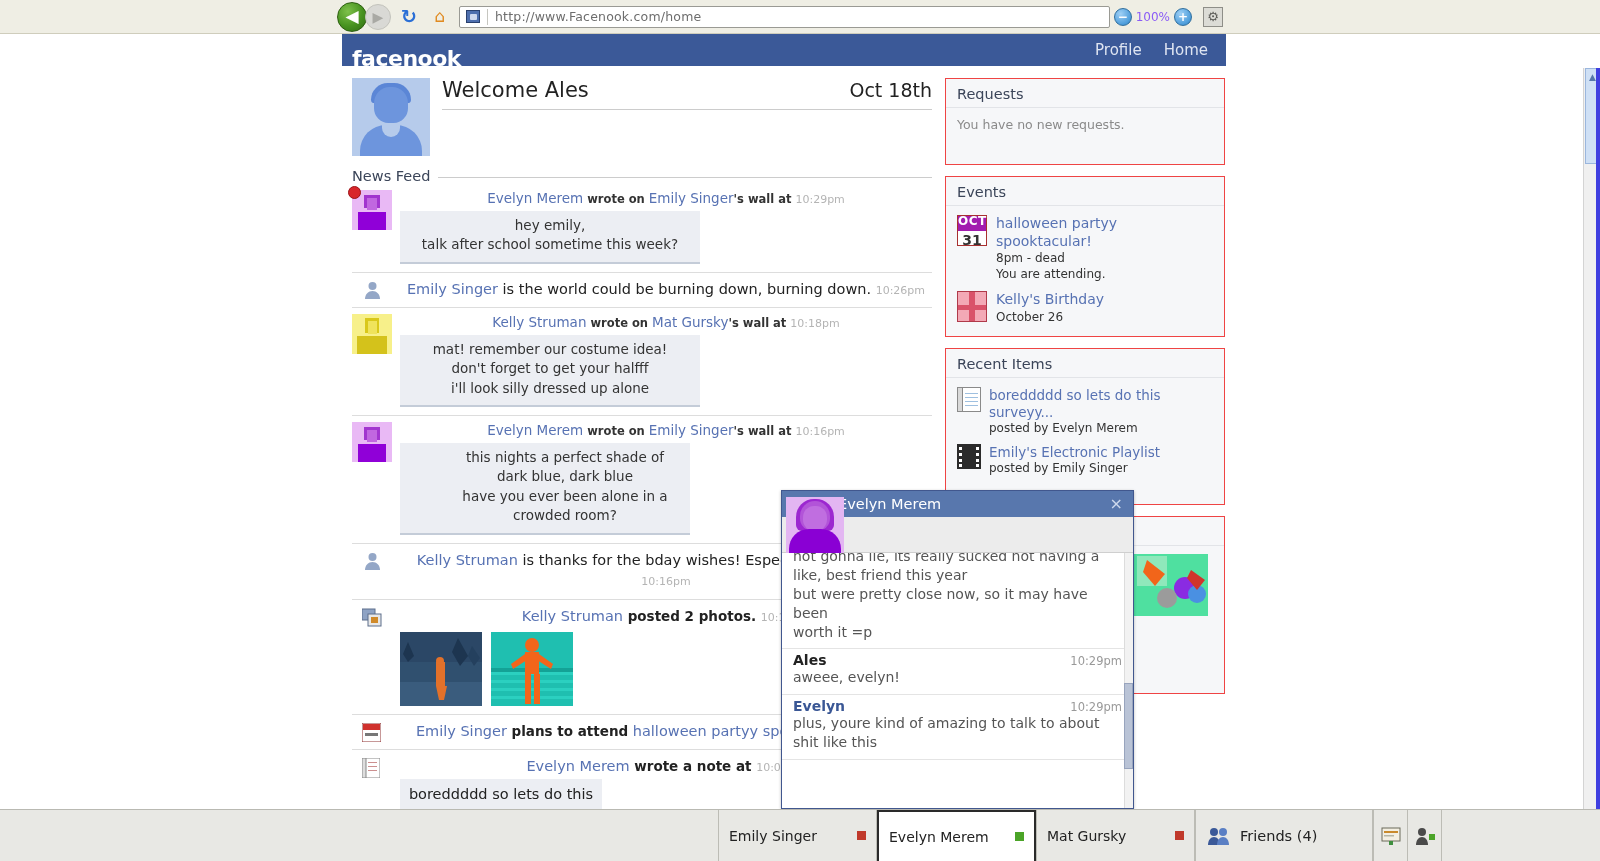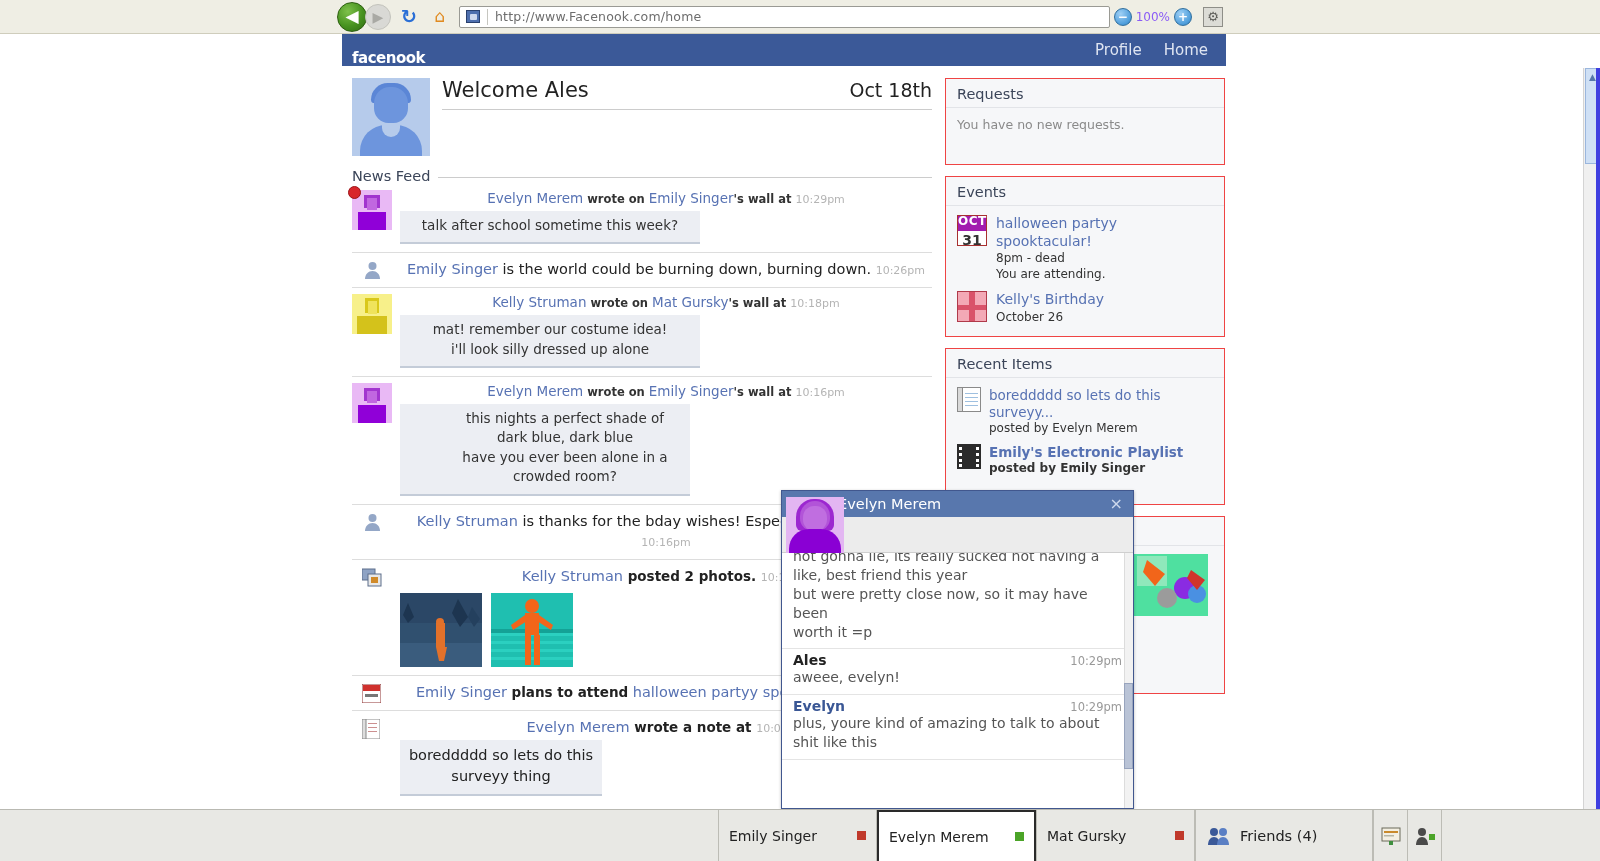--- a/index.html
+++ b/index.html
@@ -75,21 +75,21 @@
   }
   #page-bg-left { position:absolute; left:0; top:0; width:342px; height:775px; background:#fff; }
   #fb-page { position:absolute; left:342px; top:0; width:884px; height:775px; background:#fff; }
 
   #fb-header {
     height:32px; background:#3b5998;
     display:flex; align-items:center; justify-content:space-between;
     padding:0 0 0 10px;
   }
   #fb-logo {
-    color:#fff; font-size:15px; font-weight:bold; letter-spacing:-.5px;
+    color:#fff; font-size:22px; font-weight:bold; letter-spacing:-.5px;
     font-family:"DejaVu Sans", sans-serif;
     margin-top:16px;
   }
   #fb-nav { display:flex; gap:22px; padding-right:18px; }
   .fb-nav-link { color:#dfe5f2; font-size:15px; cursor:pointer; }
 
   #fb-body { display:flex; padding:12px 0 0 10px; }
   #col-main { width:580px; }
   #col-side { width:280px; margin-left:13px; }
 
@@ -148,21 +148,21 @@
   .event-row:last-child { margin-bottom:0; }
   .cal-icon { flex:0 0 30px; width:30px; height:31px; margin-right:9px; border:1px solid #a83030; background:#fff; }
   .cal-top { height:15px; background:#a21caf; color:#fff; font-size:12px; font-weight:bold; text-align:center; line-height:11px; letter-spacing:.5px; }
   .cal-day { font-size:14px; font-weight:bold; color:#333; text-align:center; line-height:19px; }
   .gift-icon { flex:0 0 30px; width:30px; height:31px; margin-right:9px; border:1px solid #b03a4a; background:#f3a9b6; position:relative; }
   .gift-icon:before { content:""; position:absolute; left:0; top:13px; width:28px; height:5px; background:#d9536a; }
   .gift-icon:after { content:""; position:absolute; left:11px; top:0; width:6px; height:29px; background:#d9536a; }
   .event-txt .t { font-size:14px; color:#5772b3; line-height:1.25; }
   .event-txt .s { font-size:12px; color:#333; line-height:1.35; }
   .item-row { display:flex; margin-bottom:8px; }
-  .item-row:last-child { margin-bottom:16px;font-weight:bold; }
+  .item-row:last-child { margin-bottom:16px; }
   .item-icon { flex:0 0 24px; width:24px; height:25px; margin-right:8px; }
   .note-ico { background:#fff; border:1px solid #8a8a8a; position:relative; overflow:hidden; }
   .note-ico i { position:absolute; left:7px; right:2px; height:1px; background:#9fc0e0; display:block; }
   .note-ico b { position:absolute; left:0; top:0; bottom:0; width:5px; background:#d9d9d9; border-right:1px solid #8a8a8a; }
   .film-ico { background:#2b2b2b; position:relative; }
   .film-ico i { position:absolute; width:3px; height:3px; background:#fff; }
   .item-txt .t { font-size:13.5px; color:#5772b3; line-height:1.25; }
   .item-txt .s { font-size:12px; color:#333; line-height:1.3; }
   .photo-grid { display:flex; flex-wrap:wrap; gap:5px; }
   .ph { width:81px; height:62px; }
@@ -331,20 +331,21 @@
             </svg>
           </div>
           <div class="feed-body">
             <div class="meta">
               <span class="name">Evelyn Merem</span>
               <span class="verb">wrote on</span>
               <span class="name">Emily Singer</span><span class="verb">'s wall at</span>
               <span class="time">10:29pm</span>
             </div>
             <div class="bubble">
+              <div>hey emily,</div>
               <div>talk after school sometime this week?</div>
             </div>
           </div>
         </div>
 
         <div class="feed-item">
           <div class="feed-avatar">
             <svg class="av-small" viewBox="0 0 17 18">
               <circle cx="8.5" cy="5" r="4" fill="#94a7c7"></circle>
               <path d="M1 18c0-5 3.5-8 7.5-8s7.5 3 7.5 8z" fill="#94a7c7"></path>
@@ -370,20 +371,21 @@
           </div>
           <div class="feed-body">
             <div class="meta">
               <span class="name">Kelly Struman</span>
               <span class="verb">wrote on</span>
               <span class="name">Mat Gursky</span><span class="verb">'s wall at</span>
               <span class="time">10:18pm</span>
             </div>
             <div class="bubble">
               <div>mat! remember our costume idea!</div>
+              <div>don't forget to get your halfff</div>
               <div>i'll look silly dressed up alone</div>
             </div>
           </div>
         </div>
 
         <div class="feed-item">
           <div class="feed-avatar">
             <svg class="av" viewBox="0 0 40 40">
               <rect width="40" height="40" fill="#e9b9f5"></rect>
               <path d="M12 5h16v13H12z" fill="#a235cf"></path>

